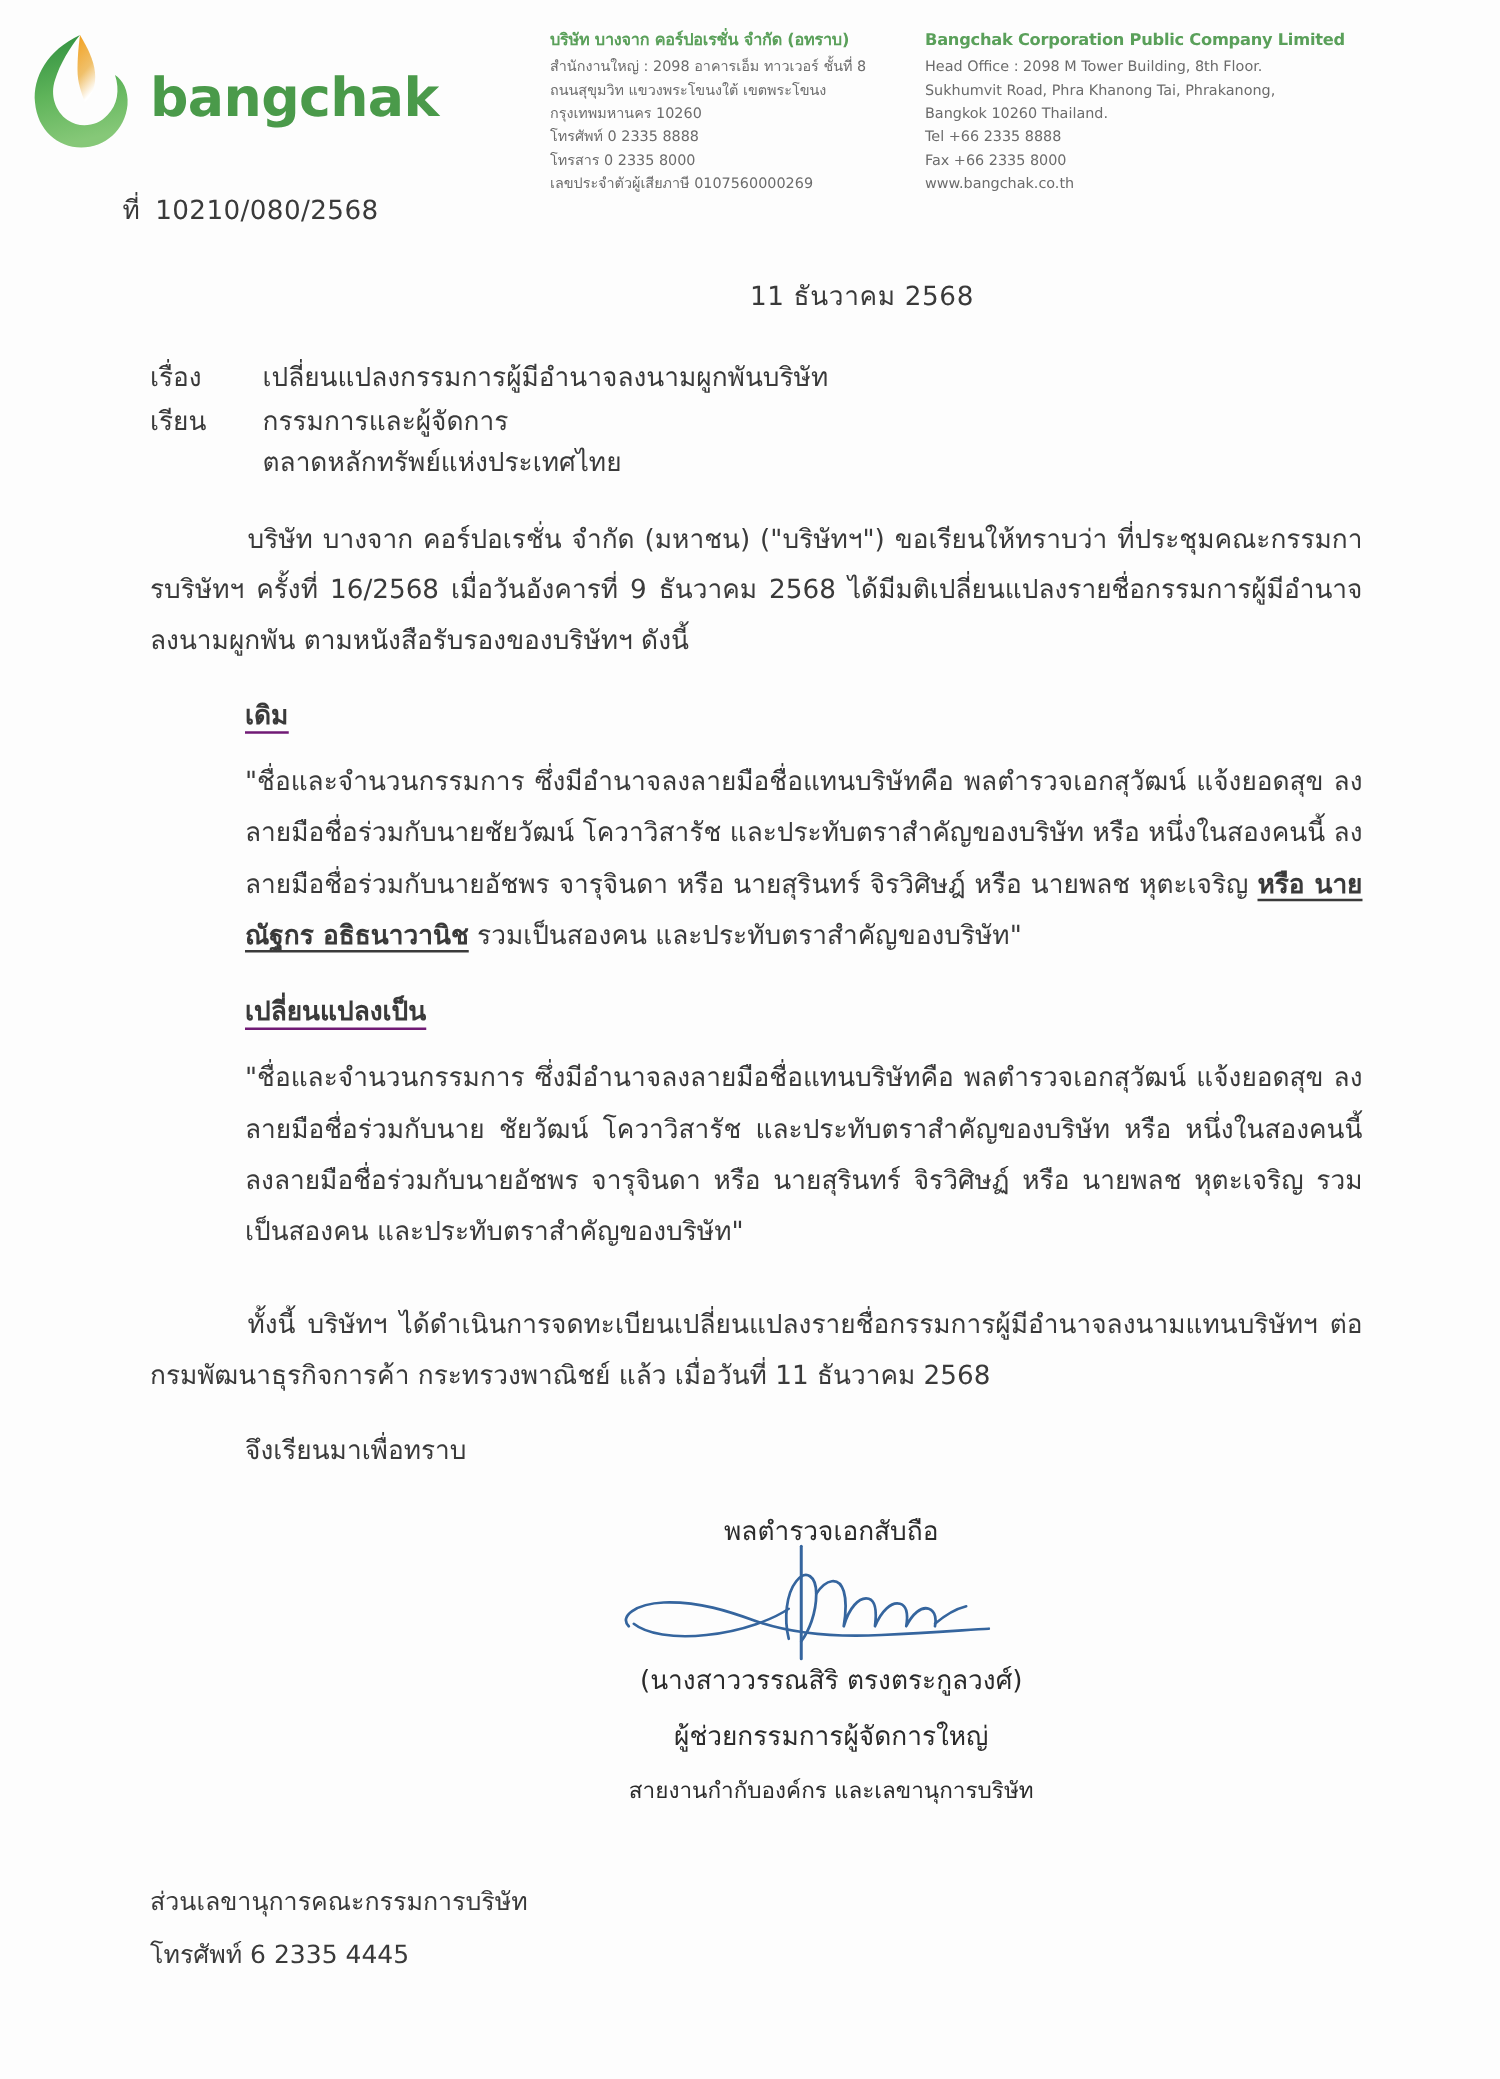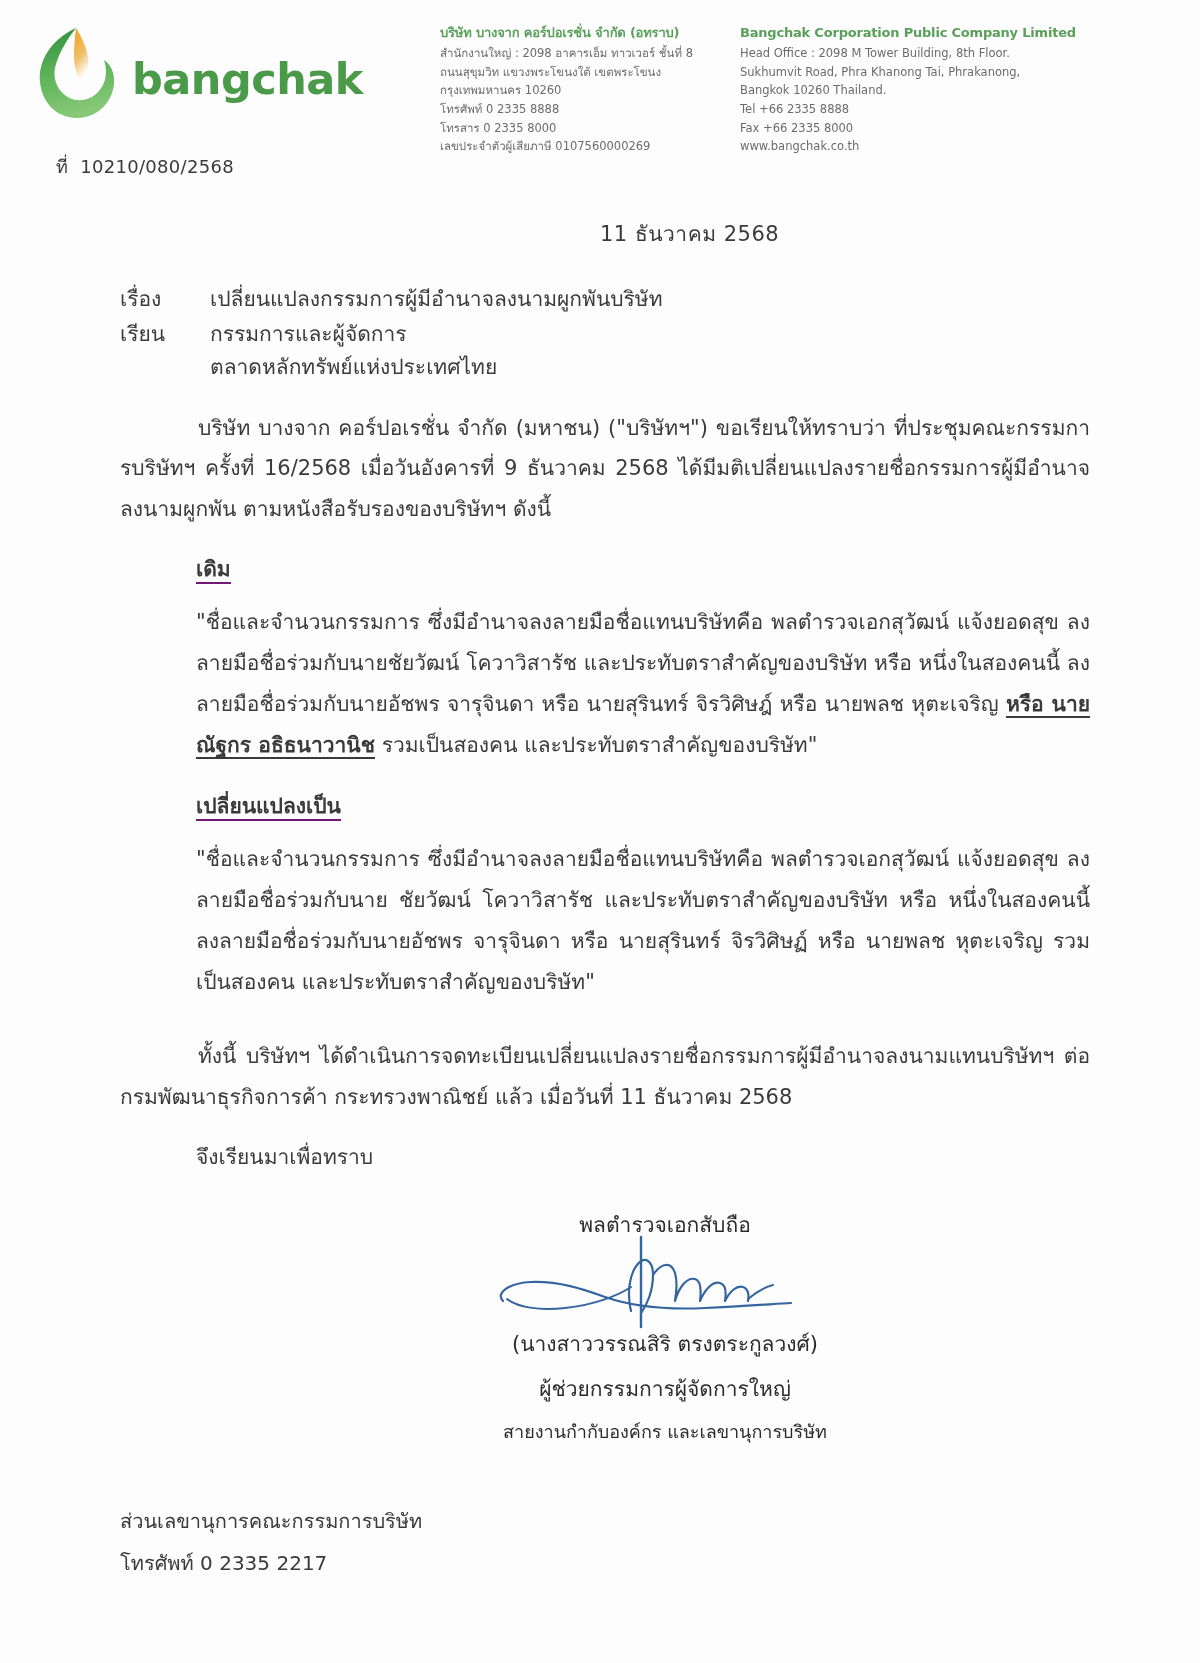--- a/index.html
+++ b/index.html
@@ -28,21 +28,21 @@
     top: 22px;
     left: 0;
     width: 1200px;
     height: 140px;
     display: flex;
     align-items: flex-start;
   }
 
   .logo-block {
     width: 440px;
-    padding-left: 30px;
+    padding-left: 18px;
     display: flex;
     align-items: center;
     gap: 10px;
   }
 
   .logo-mark {
     width: 92px;
     height: 100px;
     position: relative;
     flex: 0 0 auto;
@@ -82,22 +82,22 @@
     position: absolute;
     top: 158px;
     left: 0;
     width: 1200px;
     font-size: 21px;
     line-height: 1.0;
     color: #3a3a3a;
   }
 
   .ref-line {
-    padding-left: 56px;
-    font-size: 18px;
+    padding-left: 98px;
+    font-size: 21px;
     letter-spacing: 0.3px;
   }
   .ref-label { margin-right: 12px; }
 
   .date-line {
     margin-top: 48px;
     padding-left: 600px;
     font-size: 21px;
     letter-spacing: 0.5px;
   }
@@ -305,16 +305,16 @@
       </svg>
     </div>
 
     <div class="sig-name">(นางสาววรรณสิริ ตรงตระกูลวงศ์)</div>
     <div class="sig-title">ผู้ช่วยกรรมการผู้จัดการใหญ่</div>
     <div class="sig-dept">สายงานกำกับองค์กร และเลขานุการบริษัท</div>
   </div>
 
   <div class="footer">
     <div>ส่วนเลขานุการคณะกรรมการบริษัท</div>
-    <div>โทรศัพท์   0 2335 2217</div>
+    <div>โทรศัพท์   6 2335 4445</div>
   </div>
 
 </div>
 
 </body></html>

